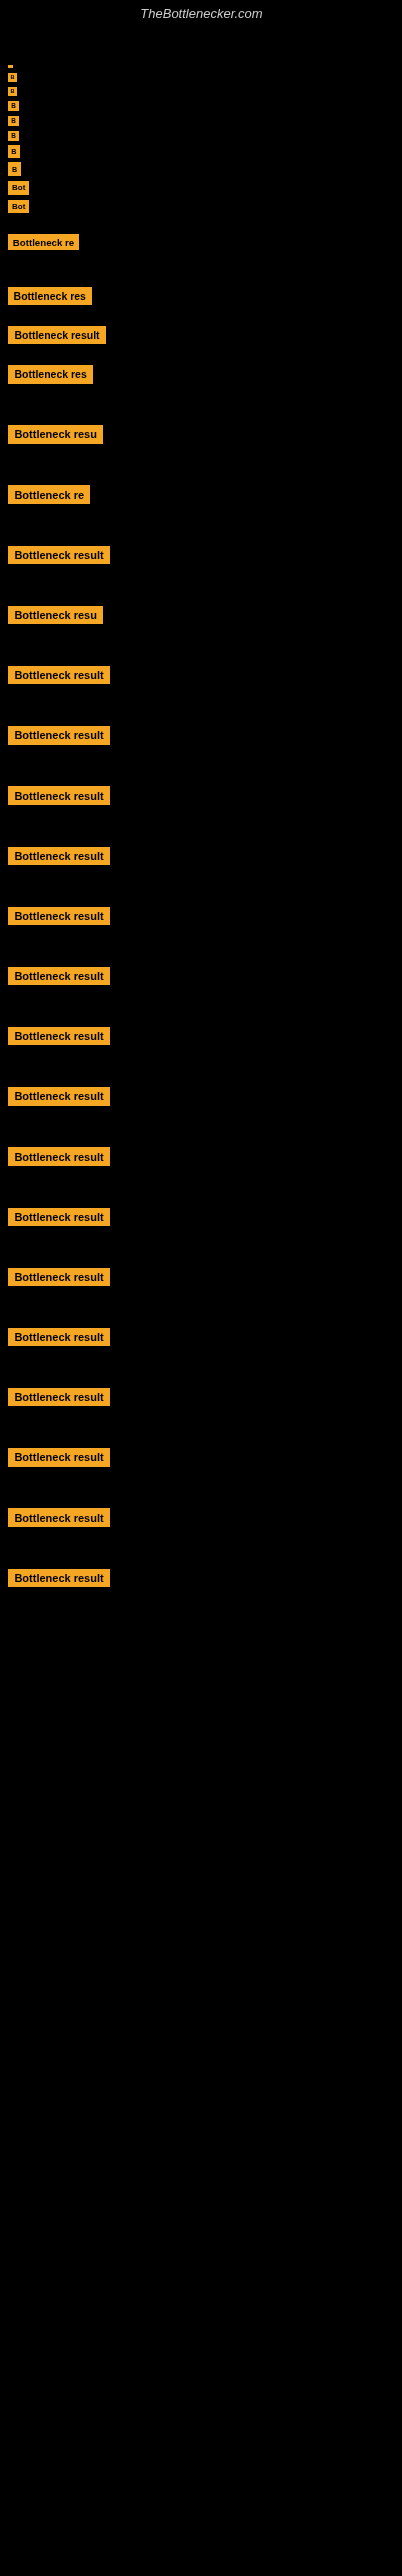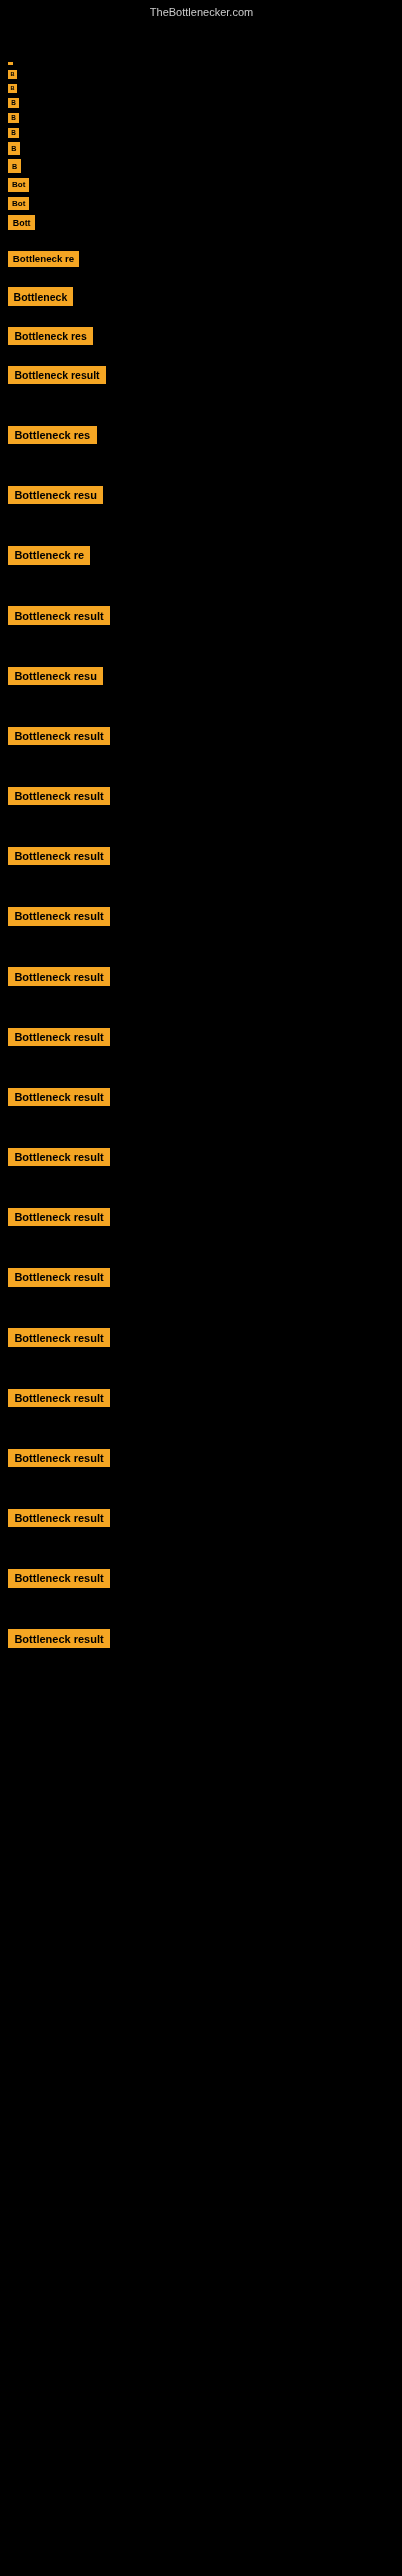--- a/index.html
+++ b/index.html
@@ -12,22 +12,23 @@
       background-color: #000000;
       width: 403px;
       min-height: 2576px;
       font-family: Arial, sans-serif;
       overflow-x: hidden;
     }
 
     .site-title {
       color: #cccccc;
       text-align: center;
-      font-size: 11px;
+      font-size: 13px;
       padding: 6.4px 0 3.2px 0;
+      font-style: italic;
     }
 
     .items-container {
       padding: 8px 0;
     }
 
     .item-row {
       display: flex;
       align-items: center;
       margin-bottom: 4.8px;
@@ -108,31 +109,25 @@
     </div>
     <div class="item-row">
       <span class="item-label">B</span>
     </div>
     <div class="item-row">
       <span class="item-label">Bot</span>
     </div>
     <div class="item-row">
       <span class="item-label">Bot</span>
     </div>
-    <div class="item-row">
-      <span class="item-label">Bott</span>
-    </div>
     <div class="spacer"></div>
     <div class="item-row">
       <span class="item-label">Bottleneck re</span>
     </div>
     <div class="spacer"></div>
-    <div class="item-row">
-      <span class="item-label">Bottleneck</span>
-    </div>
     <div class="spacer"></div>
     <div class="item-row">
       <span class="item-label">Bottleneck res</span>
     </div>
     <div class="spacer"></div>
     <div class="item-row">
       <span class="item-label">Bottleneck result</span>
     </div>
     <div class="spacer"></div>
     <div class="item-row">

